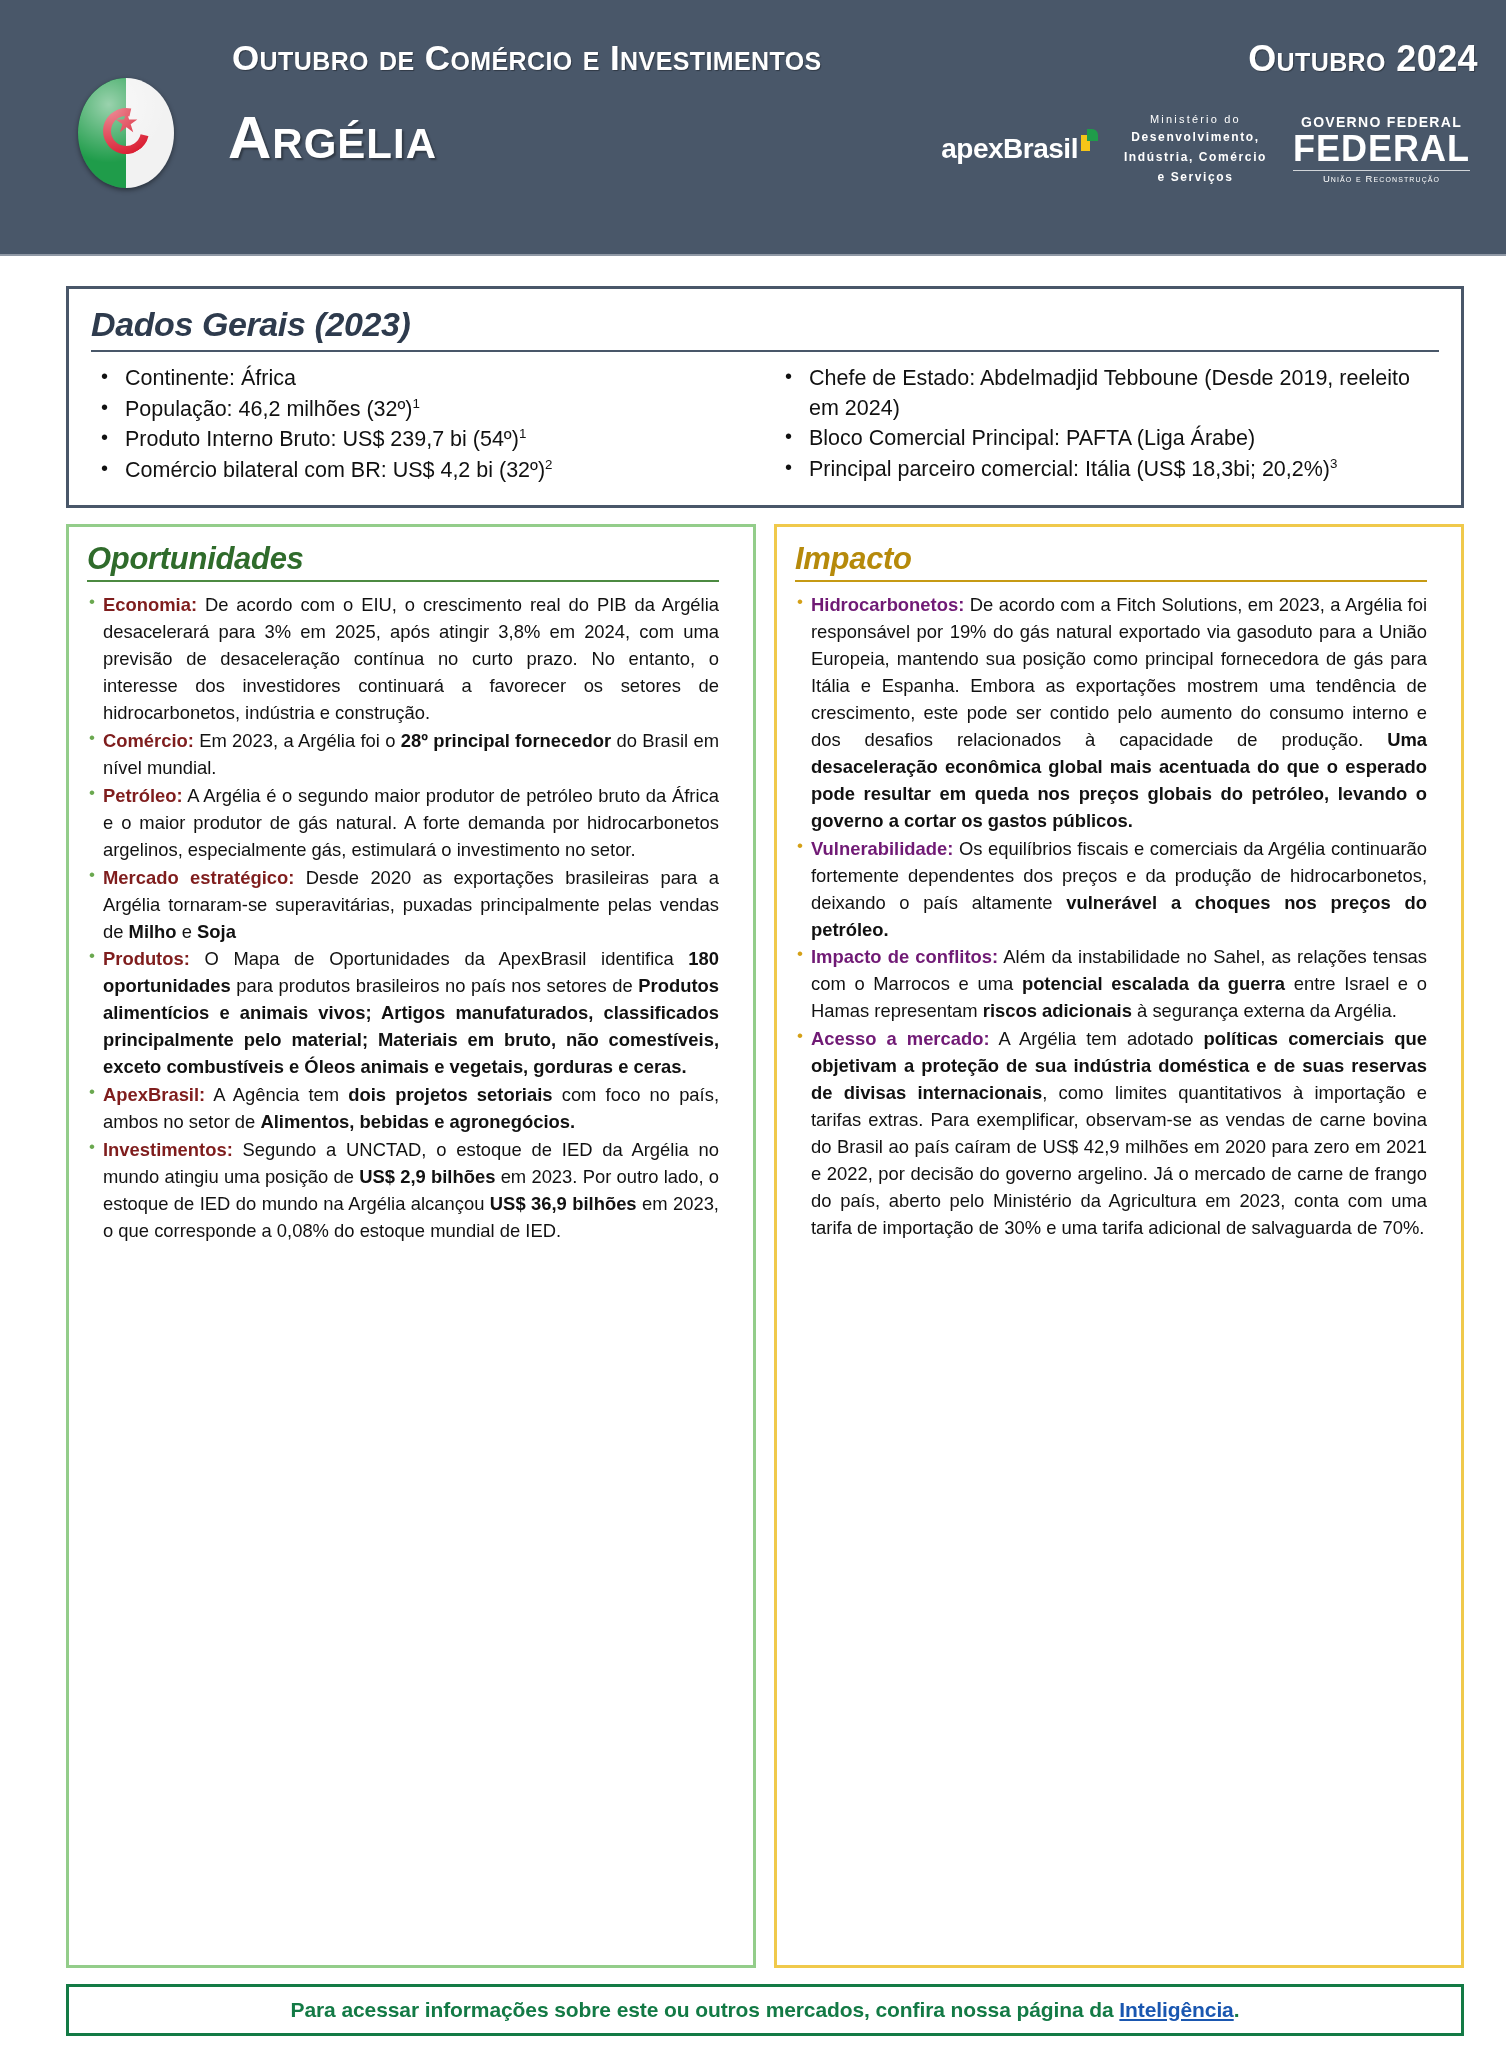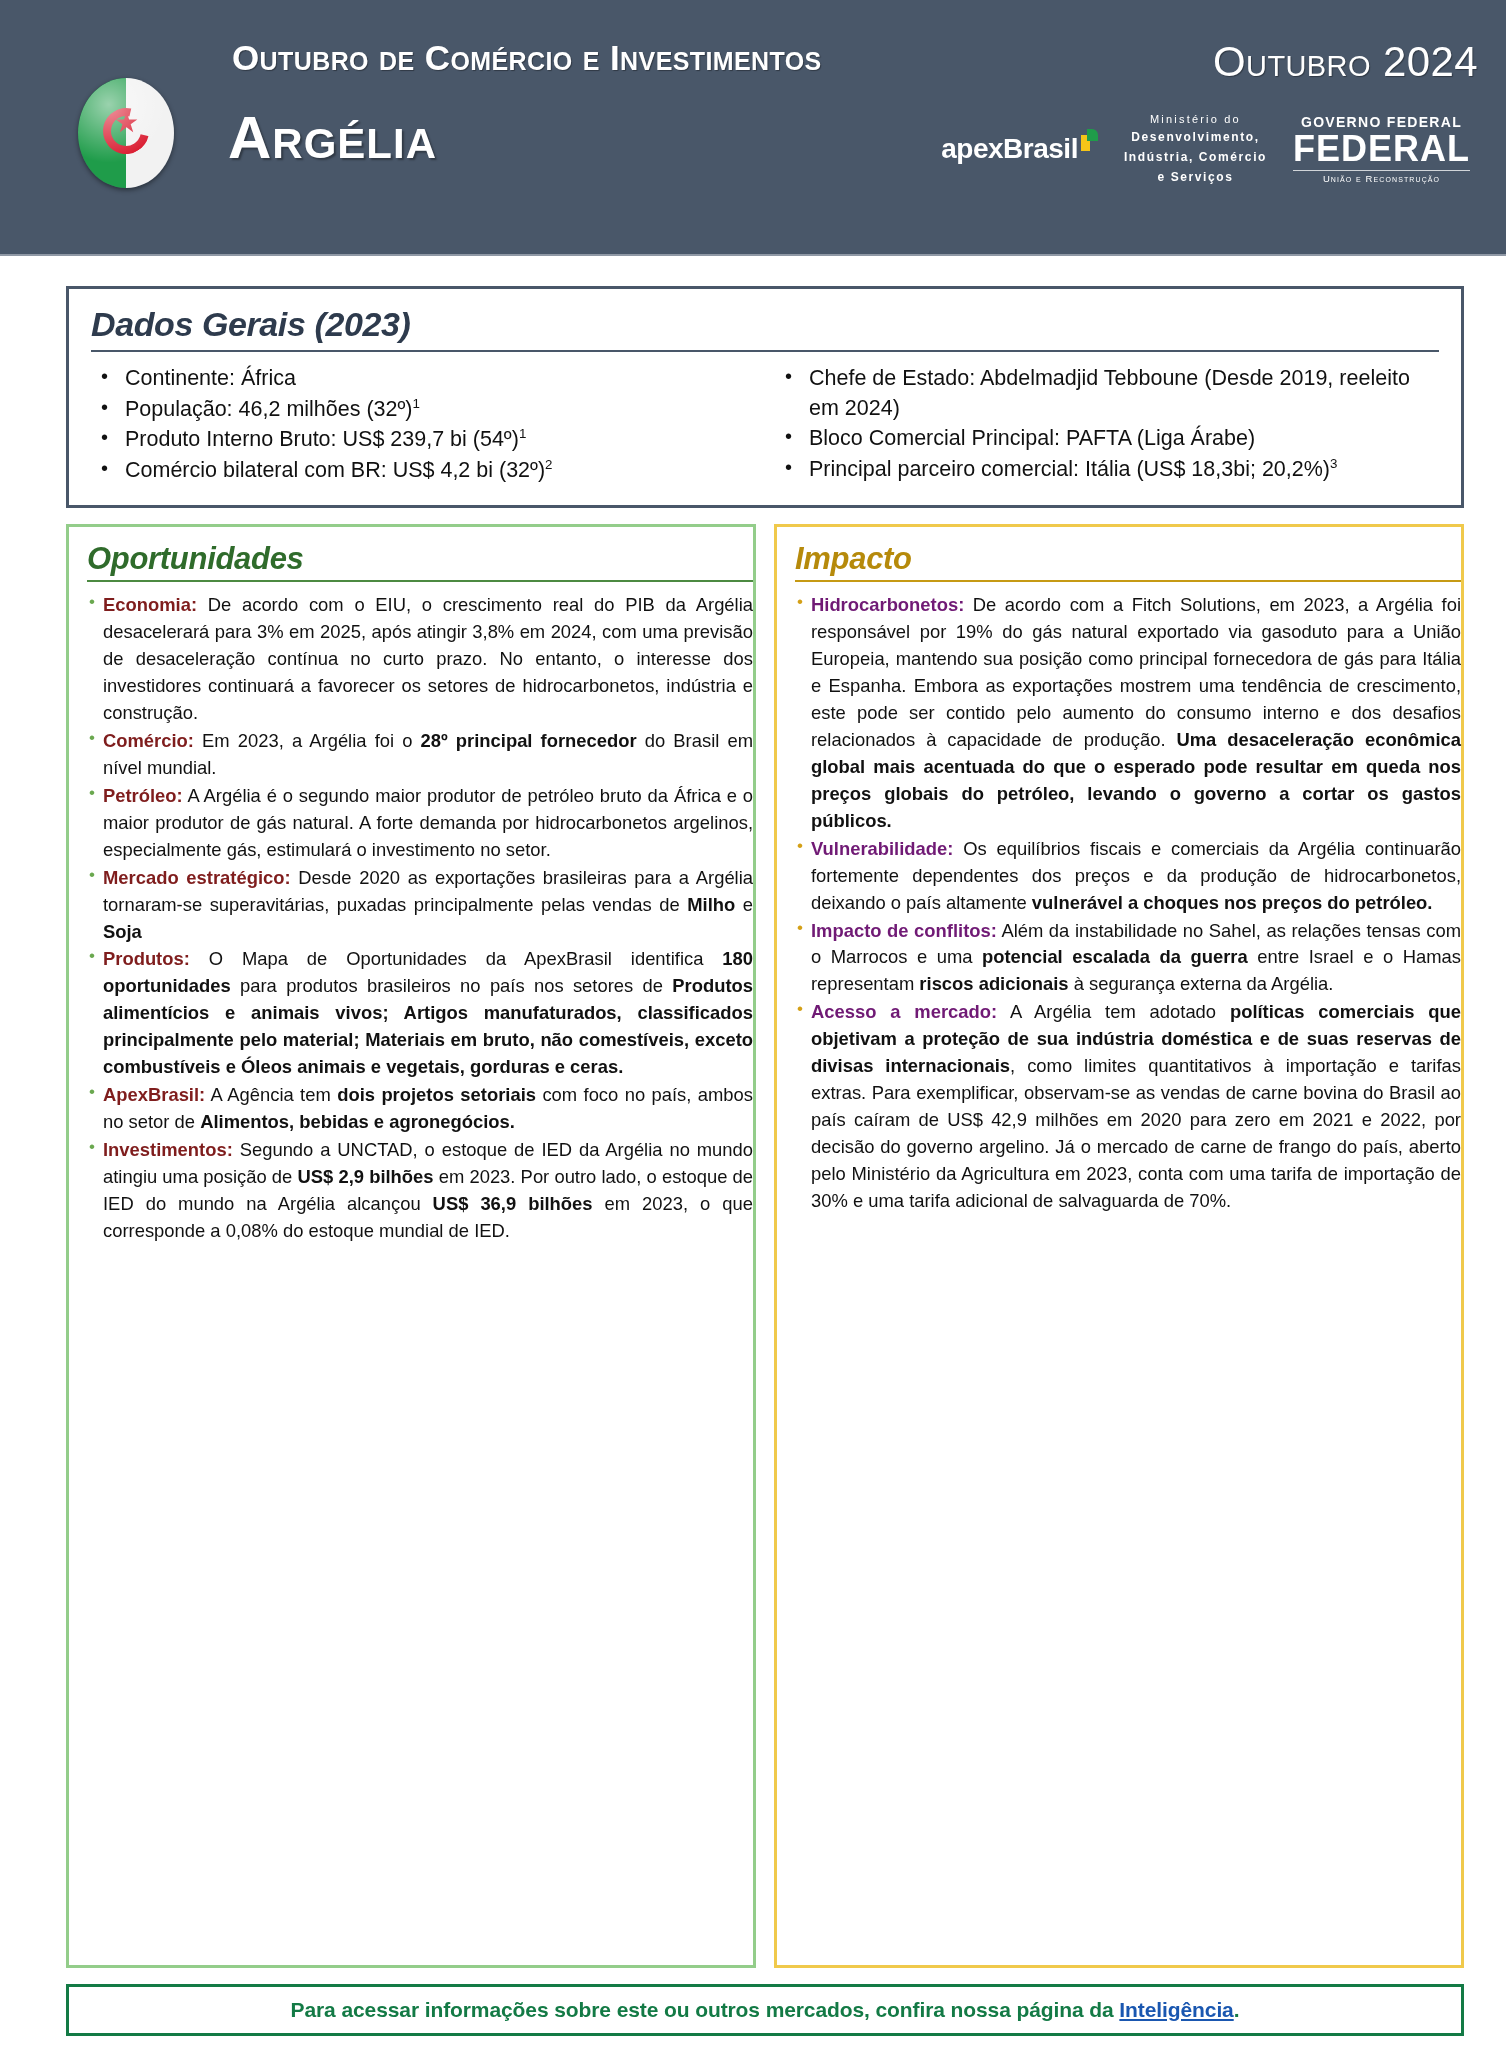--- a/index.html
+++ b/index.html
@@ -43,22 +43,22 @@
     letter-spacing: 0.4px;
     font-family: "Liberation Sans", sans-serif;
     text-shadow: 1px 1px 1px rgba(0,0,0,0.35);
   }
 
   .header-date {
     position: absolute;
     right: 28px;
     top: 38px;
     color: #ffffff;
-    font-size: 42px;
-    font-weight: normal;
+    font-size: 36px;
+    font-weight: bold;
     font-variant: small-caps;
     letter-spacing: 0.4px;
     text-shadow: 1px 1px 1px rgba(0,0,0,0.35);
     margin-left: 48px;
   }
 
   .country-name {
     position: absolute;
     left: 228px;
     top: 108px;
@@ -157,21 +157,21 @@
   .dados-col li::before {
     content: "\2022";
     position: absolute; left: 10px; top: -1px;
     font-size: 20px; color: #111;
   }
   sup { font-size: 0.62em; vertical-align: super; }
 
   
   .panels { display:flex; gap: 18px; margin: 16px 18px 0 42px; flex: 1 1 auto; }
 
-  .panel { border: 3px solid; padding: 14px 0 14px 18px; flex: 1 1 50%; background:#fff; }
+  .panel { border: 3px solid; padding: 14px 34px 14px 18px; flex: 1 1 50%; background:#fff; }
   .panel.green { border-color: #93cd8a; }
   .panel.yellow { border-color: #f0c94b; }
 
   .panel-title { font-size: 31px; font-style: italic; font-weight: bold; letter-spacing:-0.3px; }
   .panel.green .panel-title { color: #2f6b2b; }
   .panel.yellow .panel-title { color: #b68a0b; }
   .panel-rule { margin: 3px 0 10px 0; }
   .panel.green .panel-rule { border-bottom: 2px solid #4c8a41; }
   .panel.yellow .panel-rule { border-bottom: 2px solid #c69a14; }
 

